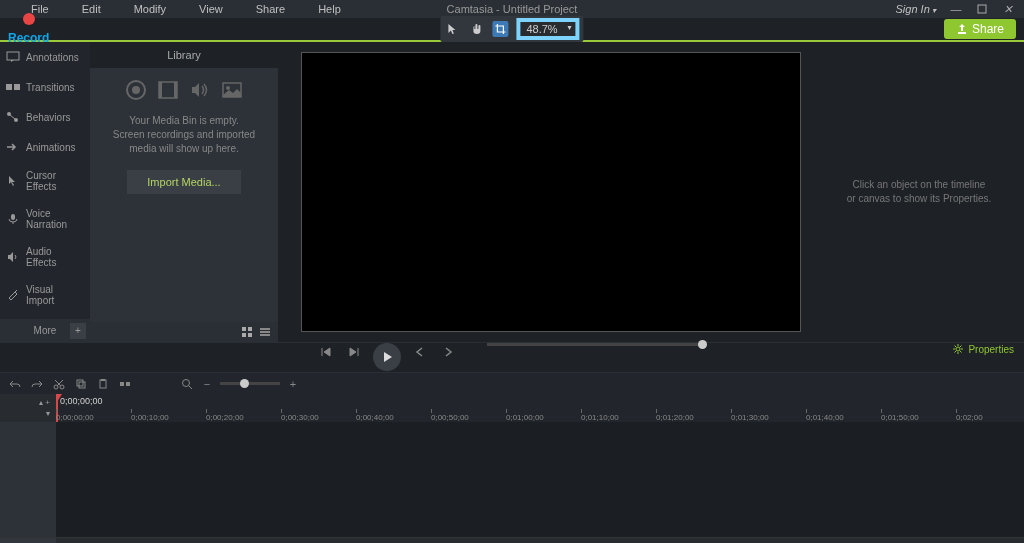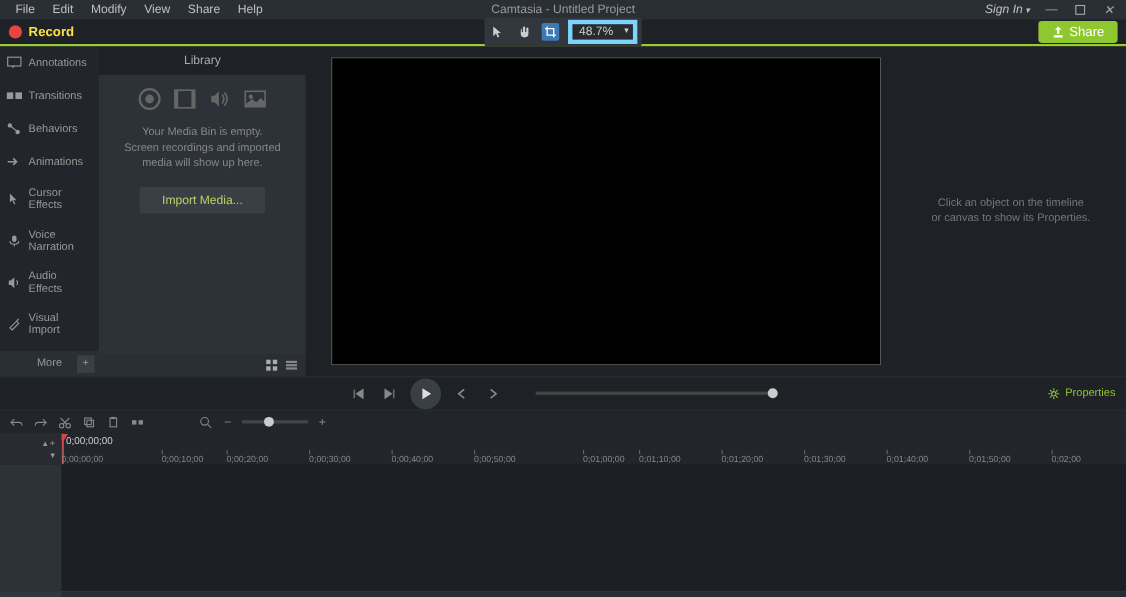--- a/index.html
+++ b/index.html
@@ -1,28 +1,28 @@
 <!DOCTYPE html>
 <html><head>
 <meta charset="utf-8">
 <style>
 * { margin: 0; padding: 0; box-sizing: border-box; font-family: Arial, sans-serif; }
 body { background: #1e2126; color: #c0c0c0; font-size: 11px; overflow: hidden; width: 1024px; height: 543px; }
 
 .titlebar { height: 18px; background: #2a2e35; display: flex; align-items: center; position: relative; }
 .menu { display: flex; gap: 0; padding-left: 6px; }
-.menu-item { padding: 2px 8px; color: #c0c0c0; cursor: pointer; font-size: 11px; }
+.menu-item { padding: 2px 8px; color: #c0c0c0; cursor: pointer; font-size: 11px; margin-left: 17px; }
 .title-text { position: absolute; left: 50%; transform: translateX(-50%); color: #999; font-size: 11px; }
 .win-controls { position: absolute; right: 0; display: flex; align-items: center; gap: 14px; padding-right: 10px; font-style: italic; }
 .signin { color: #c0c0c0; font-size: 11px; cursor: pointer; }
 .signin::after { content: " ▾"; font-size: 8px; }
 .win-btn { width: 12px; height: 12px; cursor: pointer; color: #aaa; display: flex; align-items: center; justify-content: center; }
 
 .toolbar { height: 24px; background: #1e2126; border-bottom: 2px solid #9ac93a; display: flex; align-items: center; position: relative; }
-.record { display: flex; align-items: center; gap: 6px; padding-left: 8px; color: #fde047; font-size: 12px; font-weight: bold; cursor: pointer; }
+.record { display: flex; align-items: center; gap: 6px; padding-left: 8px; color: #0ea5e9; font-size: 12px; font-weight: bold; cursor: pointer; flex-direction: column; }
 .record-dot { width: 12px; height: 12px; border-radius: 50%; background: #e94545; }
 .center-tools { position: absolute; left: 50%; transform: translateX(-50%); display: flex; align-items: center; gap: 8px; background: #32363d; padding: 2px 4px; border-radius: 2px; }
 .tool-icon { width: 16px; height: 16px; display: flex; align-items: center; justify-content: center; cursor: pointer; color: #aaa; }
 .tool-icon.active { background: #3d7ab5; color: #fff; border-radius: 2px; }
 .zoom-dd { background: #282b30; border: 4px solid #7dd3fc; padding: 1px 18px 1px 6px; color: #ccc; font-size: 11px; cursor: pointer; position: relative; }
 .zoom-dd::after { content: "▾"; position: absolute; right: 4px; font-size: 8px; }
 .share-btn { position: absolute; right: 8px; background: #8fc731; color: #fff; padding: 3px 12px; border-radius: 3px; font-size: 12px; cursor: pointer; display: flex; align-items: center; gap: 4px; }
 
 .main { display: flex; height: 300px; }
 
@@ -44,21 +44,21 @@
 .import-btn { background: #3a3e45; color: #b5d565; padding: 6px 20px; font-size: 11px; cursor: pointer; }
 .bin-footer { height: 20px; display: flex; justify-content: flex-end; align-items: center; gap: 4px; padding-right: 6px; background: #2a2e35; }
 .view-tog { width: 14px; height: 14px; color: #888; cursor: pointer; display: flex; align-items: center; justify-content: center; }
 
 .canvas-area { flex: 1; background: #1e2126; display: flex; align-items: flex-start; justify-content: center; padding: 10px 10px 0 20px; }
 .canvas { width: 500px; height: 280px; background: #000; border: 1px solid #555; }
 
 .props-area { width: 210px; background: #1e2126; display: flex; align-items: center; justify-content: center; text-align: center; padding: 12px; }
 .props-text { color: #777; font-size: 10px; line-height: 1.4; }
 
-.playback { height: 30px; background: #1e2126; display: flex; align-items: center; justify-content: center; gap: 10px; position: relative; border-top: 1px solid #2a2e35; }
+.playback { height: 30px; background: #1e2126; display: flex; justify-content: center; gap: 10px; position: relative; border-top: 1px solid #2a2e35; }
 .pb-btn { width: 18px; height: 18px; color: #888; cursor: pointer; display: flex; align-items: center; justify-content: center; }
 .pb-play { width: 28px; height: 28px; border-radius: 50%; background: #3a3e45; display: flex; align-items: center; justify-content: center; cursor: pointer; }
 .pb-scrub { width: 220px; height: 3px; background: #444; margin-left: 20px; position: relative; }
 .pb-scrub-dot { position: absolute; right: 0; top: -3px; width: 9px; height: 9px; border-radius: 50%; background: #ccc; }
 .props-btn { position: absolute; right: 10px; color: #8fc731; font-size: 10px; cursor: pointer; display: flex; align-items: center; gap: 4px; }
 
 .tl-tools { height: 22px; background: #22252b; display: flex; align-items: center; gap: 8px; padding: 0 8px; border-top: 1px solid #2a2e35; }
 .tl-tool { width: 14px; height: 14px; color: #888; cursor: pointer; display: flex; align-items: center; justify-content: center; }
 .tl-zoom { display: flex; align-items: center; gap: 6px; margin-left: 40px; }
 .tl-zoom-track { width: 60px; height: 3px; background: #444; position: relative; }
@@ -379,26 +379,26 @@
 <div class="tl-ruler">
   <div class="tl-left">
     <span class="tl-chev">▴ +</span>
     <span class="tl-chev">▾</span>
   </div>
   <div class="tl-ruler-body">
     <div class="playhead"></div>
     <div class="tl-time-top">0;00;00;00</div>
     <div class="ticks" id="ticks-container">
         <div class="tick" style="left: 0px;">0;00;00;00</div>
-        <div class="tick" style="left: 75px; margin-left: 16px;">0;00;10;00</div>
+        <div class="tick" style="left: 75px;">0;00;10;00</div>
         <div class="tick" style="left: 150px;">0;00;20;00</div>
         <div class="tick" style="left: 225px;">0;00;30;00</div>
         <div class="tick" style="left: 300px;">0;00;40;00</div>
         <div class="tick" style="left: 375px;">0;00;50;00</div>
-        <div class="tick" style="left: 474px;">0;01;00;00</div>
+        <div class="tick" style="left: 450px;">0;01;00;00</div>
         <div class="tick" style="left: 525px;">0;01;10;00</div>
         <div class="tick" style="left: 600px;">0;01;20;00</div>
         <div class="tick" style="left: 675px;">0;01;30;00</div>
         <div class="tick" style="left: 750px; margin-top: 21px;">0;01;40;00</div>
         <div class="tick" style="left: 825px;">0;01;50;00</div>
         <div class="tick" style="left: 900px;">0;02;00</div>
       </div>
   </div>
 </div>
 

